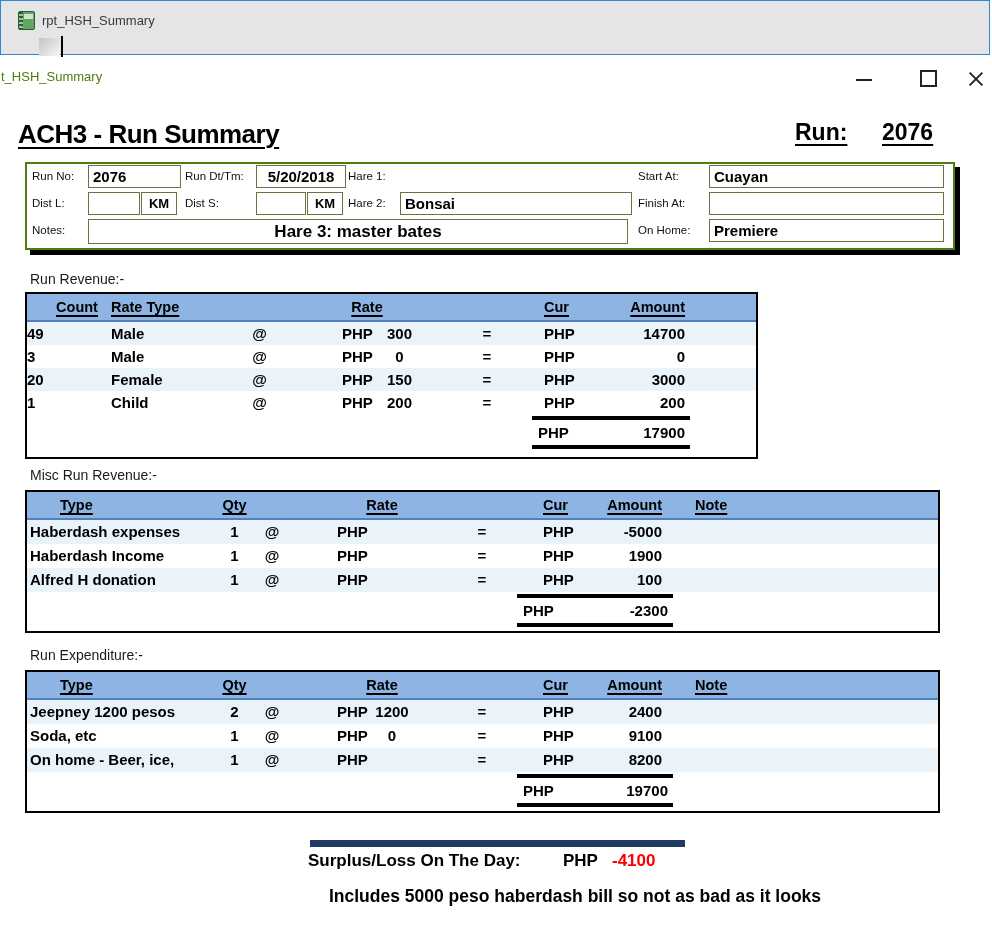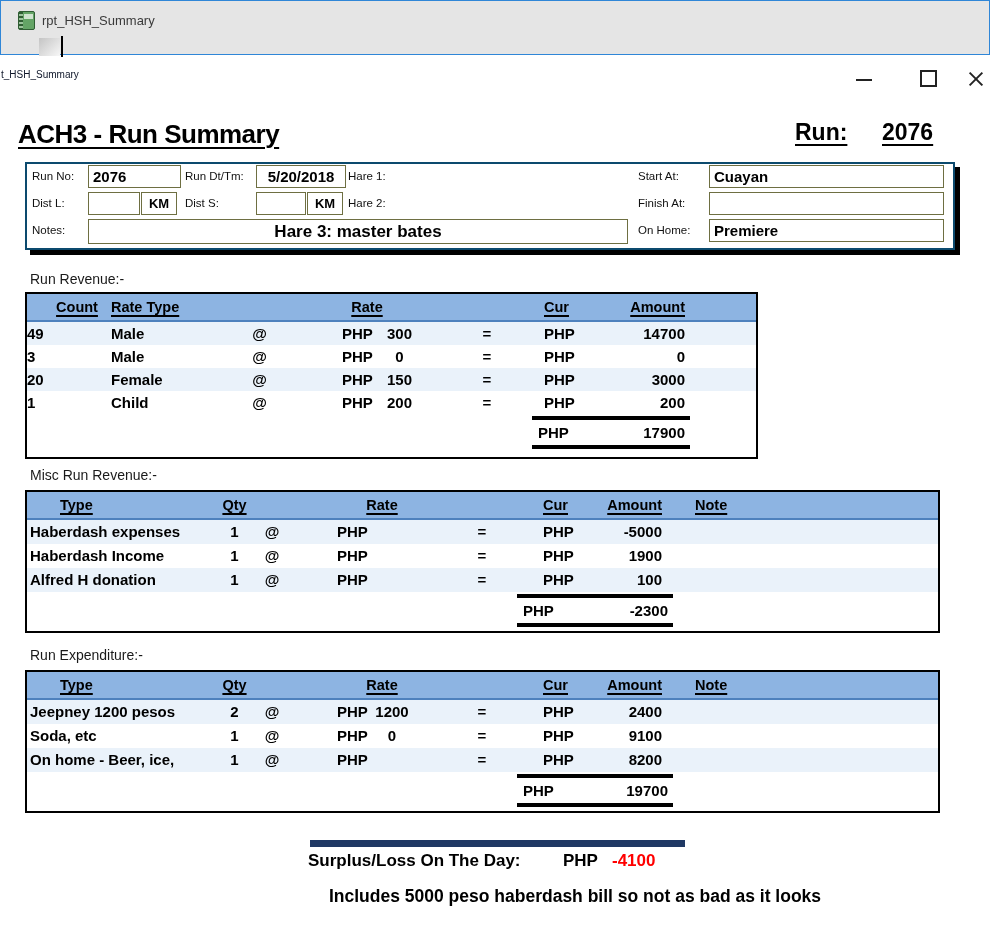--- a/index.html
+++ b/index.html
@@ -13,39 +13,39 @@
   .tab-icon{position:relative;width:15px;height:17px;background:#64A466;border:1px solid #2F5D33;border-radius:2px}
   .tab-icon .spine{position:absolute;left:0;top:0;bottom:0;width:4px;background:
       repeating-linear-gradient(to bottom,#2F5D33 0 2px,#9DC39D 2px 4px)}
   .tab-icon .page{position:absolute;left:5px;top:2px;right:1px;height:5px;background:#CFE3CF}
   .tab-label{font-size:13px;color:#3a3a3a}
   .ghost{position:absolute;left:38px;top:37px;width:21px;height:18px;
          background:linear-gradient(135deg,#c4c4c4,#f7f7f7)}
   .caret{position:absolute;left:60px;top:35px;width:2px;height:21px;background:#000}
 
   
-  .win-title{position:absolute;left:1px;top:69px;font-size:10px;color:#0f172a;white-space:nowrap}
+  .win-title{position:absolute;left:1px;top:69px;font-size:13px;color:#4d7c0f;white-space:nowrap}
   .winbtn{position:absolute;cursor:default}
   .min-glyph{position:absolute;left:856px;top:79px;width:16px;height:2px;background:#222}
   .max-glyph{position:absolute;left:920px;top:70px;width:13px;height:13px;border:2px solid #222}
   .close-glyph{position:absolute;left:966px;top:69px;width:20px;height:20px}
   .close-glyph i{position:absolute;left:1px;top:9px;width:18px;height:2px;background:#222;display:block}
   .close-glyph i.a{transform:rotate(45deg)}
   .close-glyph i.b{transform:rotate(-45deg)}
 
   
   .rpt-title{position:absolute;left:18px;top:119px;font-size:26px;font-weight:bold;letter-spacing:-.5px;
              text-decoration:underline;text-decoration-thickness:2px;text-underline-offset:4px;white-space:nowrap}
   .run-label{position:absolute;left:795px;top:119px;font-size:23px;font-weight:bold;
              text-decoration:underline;text-decoration-thickness:2px;text-underline-offset:4px}
   .run-number{position:absolute;left:882px;top:119px;font-size:23px;font-weight:bold;
              text-decoration:underline;text-decoration-thickness:2px;text-underline-offset:4px}
 
   
-  .info-box{position:absolute;left:25px;top:162px;width:926px;height:84px;border:2px solid #0c4a6e;
+  .info-box{position:absolute;left:25px;top:162px;width:926px;height:84px;border:2px solid #4d7c0f;
             background:#fff;box-shadow:5px 5px 0 0 #000}
   .ilabel{position:absolute;font-size:11.5px;color:#111;white-space:nowrap}
   .field{position:absolute;border:1px solid #6E6F42;background:#fff;font-weight:bold;font-size:15px;
          line-height:21px;height:21px;padding-left:4px;white-space:nowrap;overflow:hidden;box-sizing:content-box}
   .field.center{text-align:center;padding-left:0}
   .unit{position:absolute;border:1px solid #6E6F42;background:#fff;font-weight:bold;font-size:13px;
         line-height:21px;height:21px;text-align:center}
   .notesfield{font-size:17px;line-height:23px;height:23px;text-align:center;padding-left:0}
 
   
@@ -146,20 +146,21 @@
   <span class="ilabel" style="left:611px;top:6px">Start At:</span>
   <span class="field" style="left:682px;top:1px;width:229px">Cuayan</span>
 
   <span class="ilabel" style="left:5px;top:33px">Dist L:</span>
   <span class="field" style="left:61px;top:28px;width:46px"></span>
   <span class="unit" style="left:114px;top:28px;width:34px">KM</span>
   <span class="ilabel" style="left:158px;top:33px">Dist S:</span>
   <span class="field" style="left:229px;top:28px;width:44px"></span>
   <span class="unit" style="left:280px;top:28px;width:34px">KM</span>
   <span class="ilabel" style="left:321px;top:33px">Hare 2:</span>
+  <span class="field" style="left:373px;top:28px;width:226px">Bonsai</span>
   <span class="ilabel" style="left:611px;top:33px">Finish At:</span>
   <span class="field" style="left:682px;top:28px;width:229px"></span>
 
   <span class="ilabel" style="left:5px;top:60px">Notes:</span>
   <span class="field notesfield" style="left:61px;top:55px;width:538px">Hare 3: master bates</span>
   <span class="ilabel" style="left:611px;top:60px">On Home:</span>
   <span class="field" style="left:682px;top:55px;width:229px">Premiere</span>
 </div>
 
 <div class="section-label" style="left:30px;top:271px">Run Revenue:-</div>

